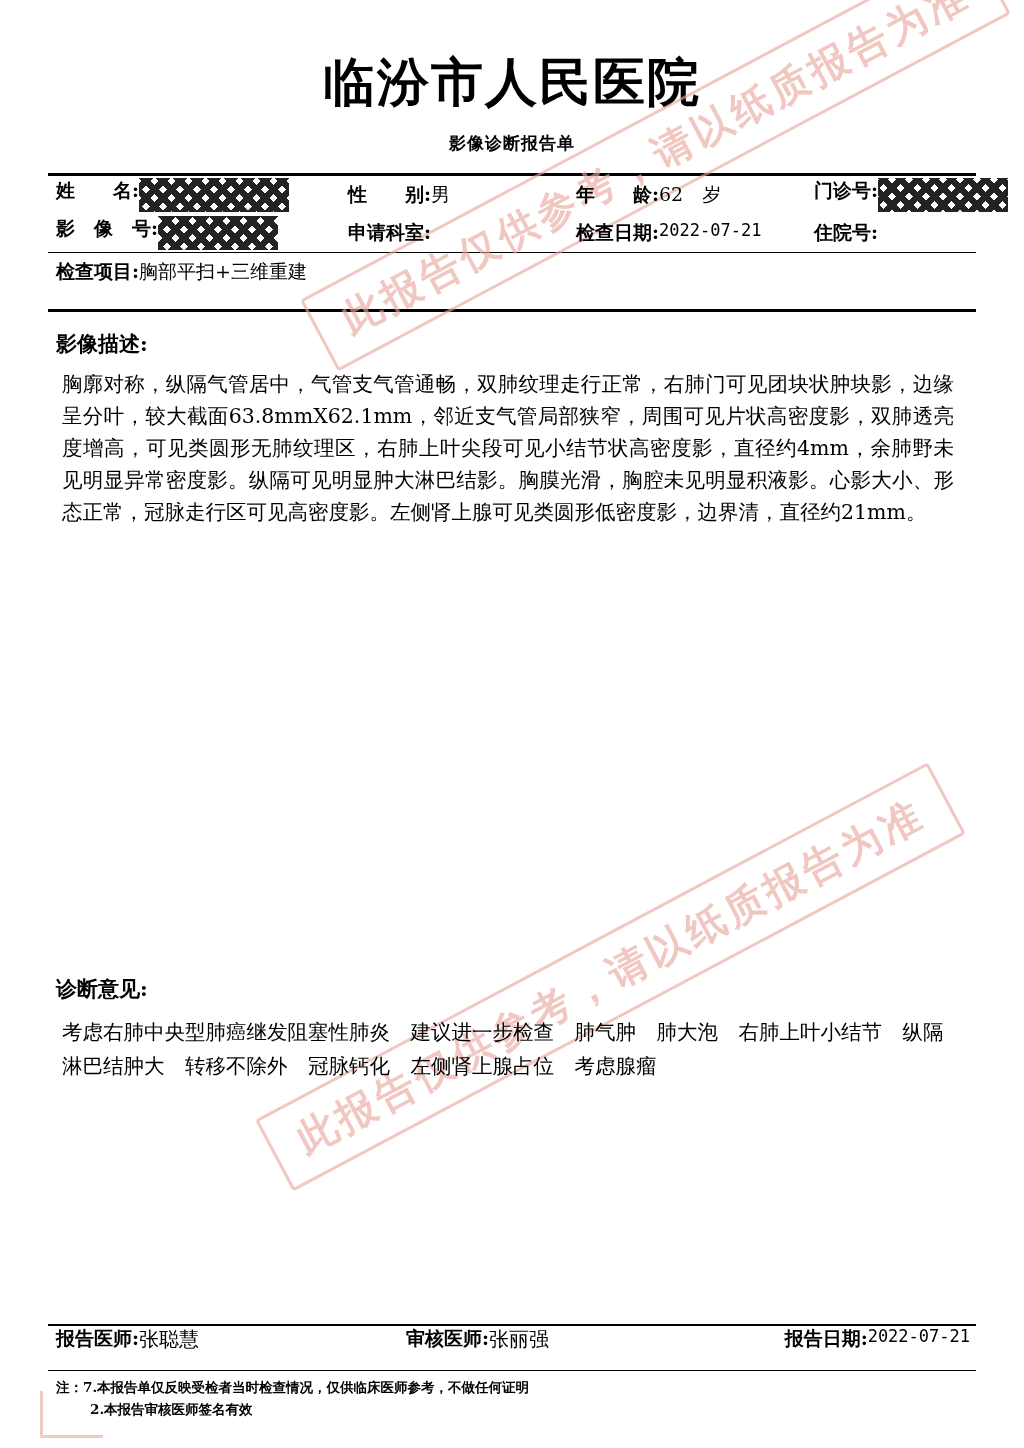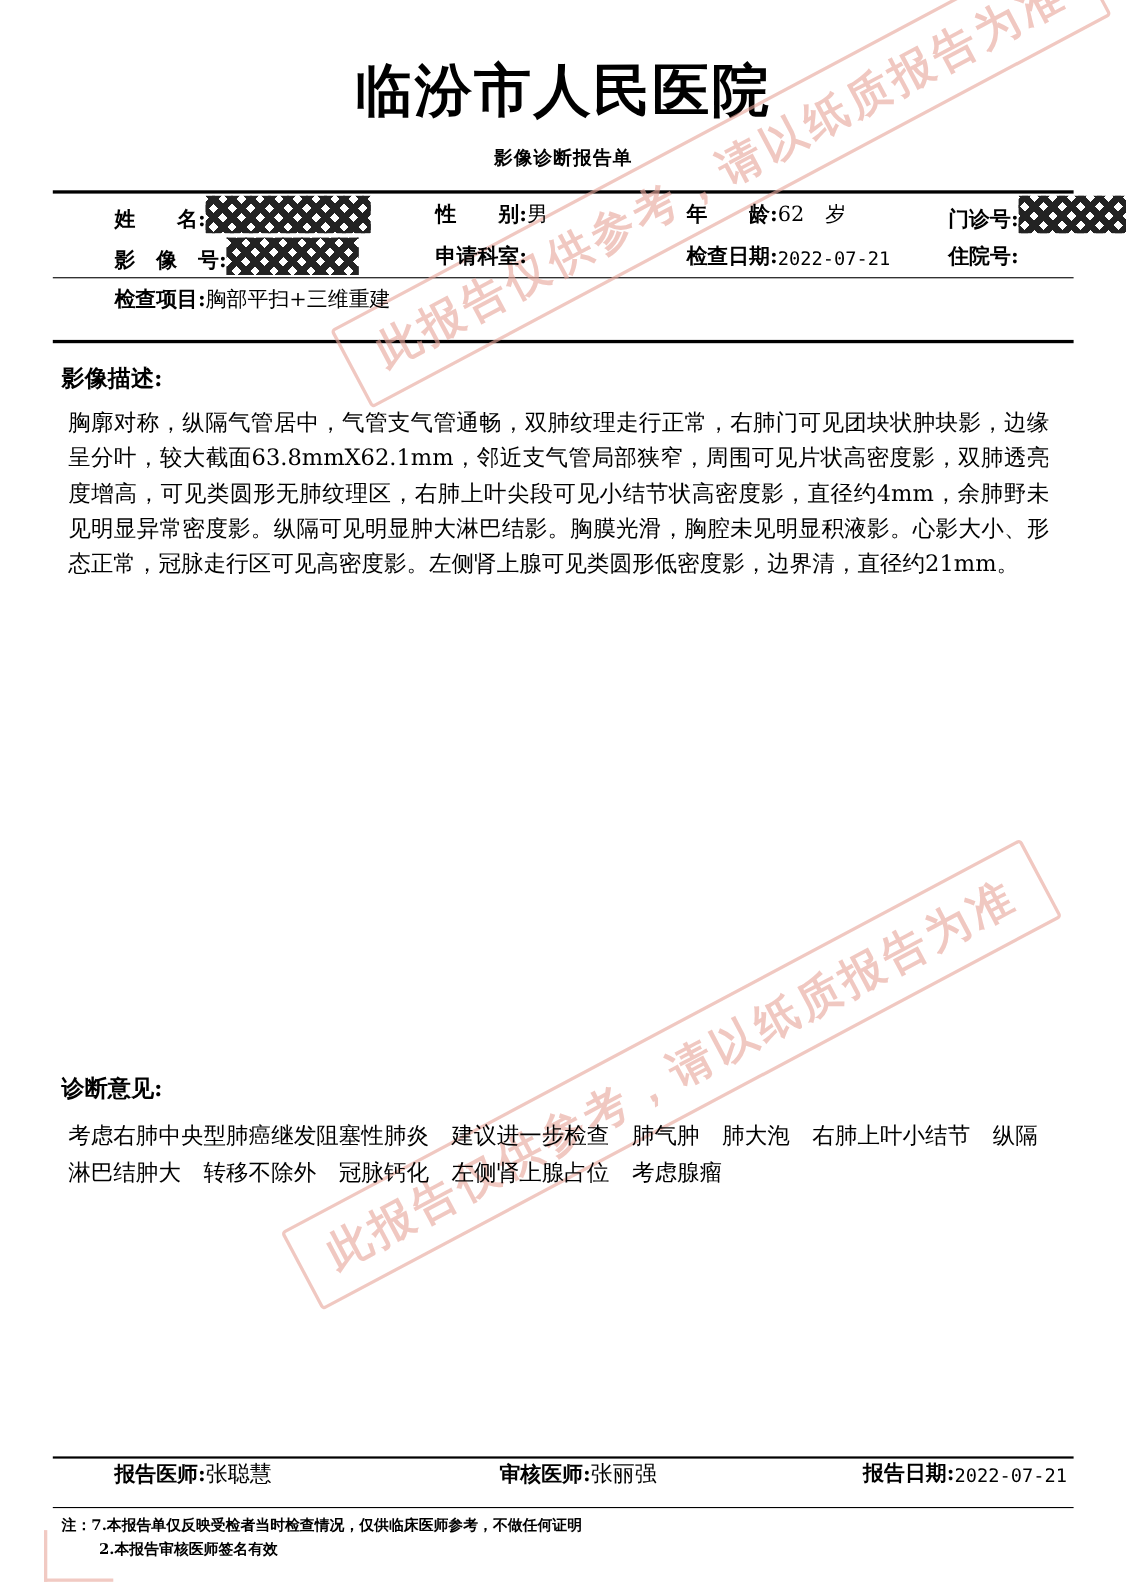--- a/index.html
+++ b/index.html
@@ -56,23 +56,22 @@
     font-family: "DejaVu Serif", "Liberation Serif", serif;
   }
   .info-row {
     display: flex;
     align-items: center;
     height: 38px;
     position: relative;
   }
   .info-cell {
     display: flex;
-    align-items: flex-end;
+    align-items: flex-start;
     white-space: nowrap;
-    margin-left: 48px;
   }
   .lbl {
     font-weight: bold;
     letter-spacing: 0px;
   }
   .val {
     font-family: "DejaVu Sans Mono", monospace;
     font-size: 17px;
   }
   .val.cn {

